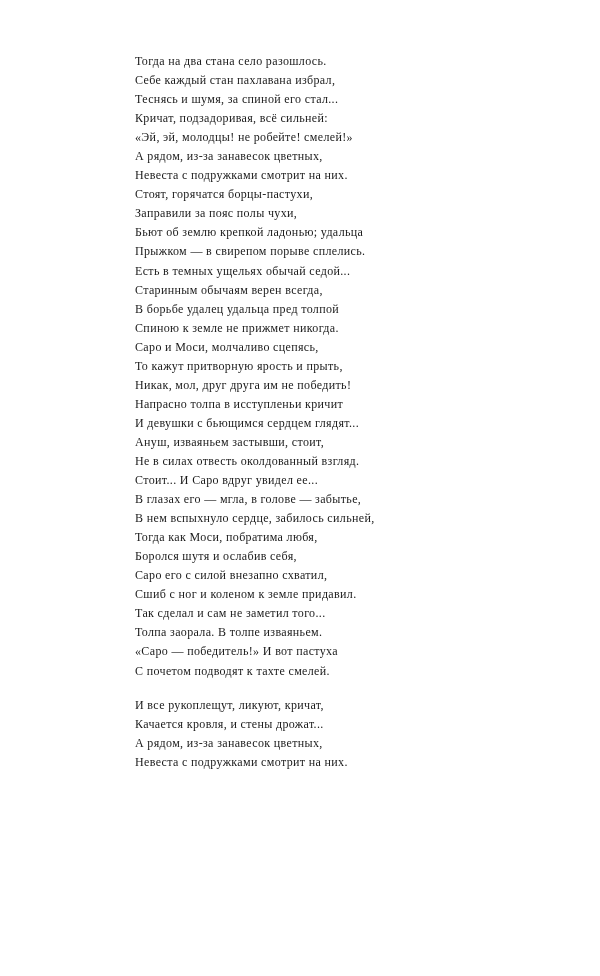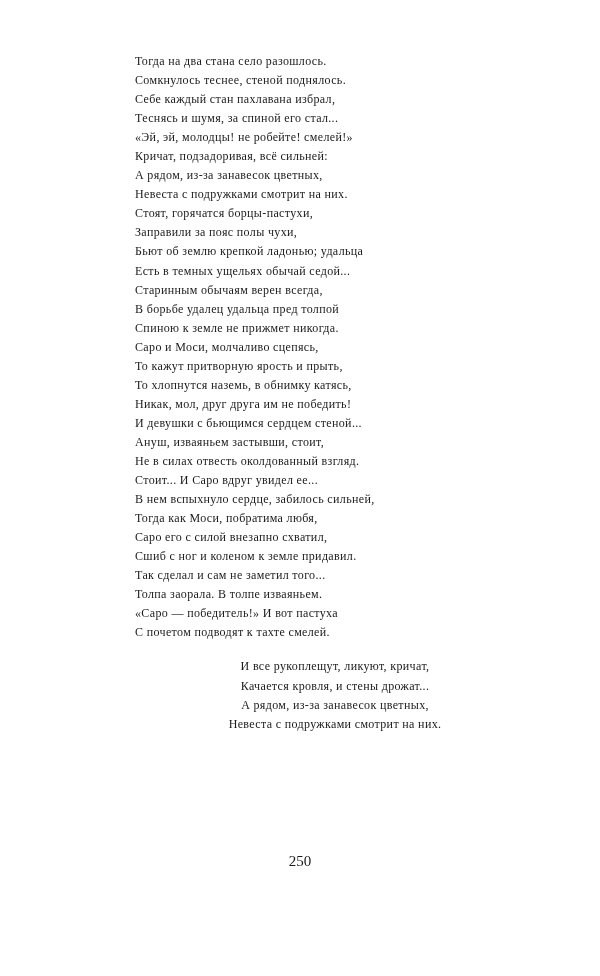--- a/index.html
+++ b/index.html
@@ -24,21 +24,20 @@
     position: absolute;
     left: 135px;
     top: 52px;
     width: 400px;
   }
   .stanza {
     margin: 0;
   }
   .stanza + .stanza {
     margin-top: 15px;
-    text-align: center;
   }
   .line {
     display: block;
     font-size: 12px;
     line-height: 19.05px;
     letter-spacing: 0.35px;
     white-space: nowrap;
   }
   .page-number {
     position: absolute;
@@ -51,53 +50,54 @@
     color: #1a1a1a;
   }
 </style>
 </head>
 <body>
 
 <div class="page">
   <div class="poem">
     <div class="stanza">
       <span class="line">Тогда на два стана село разошлось.</span>
-      <span class="line">Сомкнулось теснее, стеной поднялось.</span>
       <span class="line">Себе каждый стан пахлавана избрал,</span>
       <span class="line">Теснясь и шумя, за спиной его стал...</span>
+      <span class="line">Кричат, подзадоривая, всё сильней:</span>
       <span class="line">«Эй, эй, молодцы! не робейте! смелей!»</span>
-      <span class="line">Кричат, подзадоривая, всё сильней:</span>
       <span class="line">А рядом, из-за занавесок цветных,</span>
       <span class="line">Невеста с подружками смотрит на них.</span>
       <span class="line">Стоят, горячатся борцы-пастухи,</span>
       <span class="line">Заправили за пояс полы чухи,</span>
       <span class="line">Бьют об землю крепкой ладонью; удальца</span>
+      <span class="line">Прыжком — в свирепом порыве сплелись.</span>
       <span class="line">Есть в темных ущельях обычай седой...</span>
       <span class="line">Старинным обычаям верен всегда,</span>
       <span class="line">В борьбе удалец удальца пред толпой</span>
       <span class="line">Спиною к земле не прижмет никогда.</span>
       <span class="line">Саро и Моси, молчаливо сцепясь,</span>
       <span class="line">То кажут притворную ярость и прыть,</span>
-      <span class="line">То хлопнутся наземь, в обнимку катясь,</span>
       <span class="line">Никак, мол, друг друга им не победить!</span>
-      <span class="line">И девушки с бьющимся сердцем стеной...</span>
+      <span class="line">Напрасно толпа в исступленьи кричит</span>
+      <span class="line">И девушки с бьющимся сердцем глядят...</span>
       <span class="line">Ануш, изваяньем застывши, стоит,</span>
       <span class="line">Не в силах отвесть околдованный взгляд.</span>
       <span class="line">Стоит... И Саро вдруг увидел ее...</span>
+      <span class="line">В глазах его — мгла, в голове — забытье,</span>
       <span class="line">В нем вспыхнуло сердце, забилось сильней,</span>
       <span class="line">Тогда как Моси, побратима любя,</span>
+      <span class="line">Боролся шутя и ослабив себя,</span>
       <span class="line">Саро его с силой внезапно схватил,</span>
       <span class="line">Сшиб с ног и коленом к земле придавил.</span>
       <span class="line">Так сделал и сам не заметил того...</span>
       <span class="line">Толпа заорала. В толпе изваяньем.</span>
       <span class="line">«Саро — победитель!» И вот пастуха</span>
       <span class="line">С почетом подводят к тахте смелей.</span>
     </div>
     <div class="stanza">
       <span class="line">И все рукоплещут, ликуют, кричат,</span>
       <span class="line">Качается кровля, и стены дрожат...</span>
       <span class="line">А рядом, из-за занавесок цветных,</span>
       <span class="line">Невеста с подружками смотрит на них.</span>
     </div>
   </div>
 
-  <div class="page-number">250</div>
 </div>
 
 </body></html>

